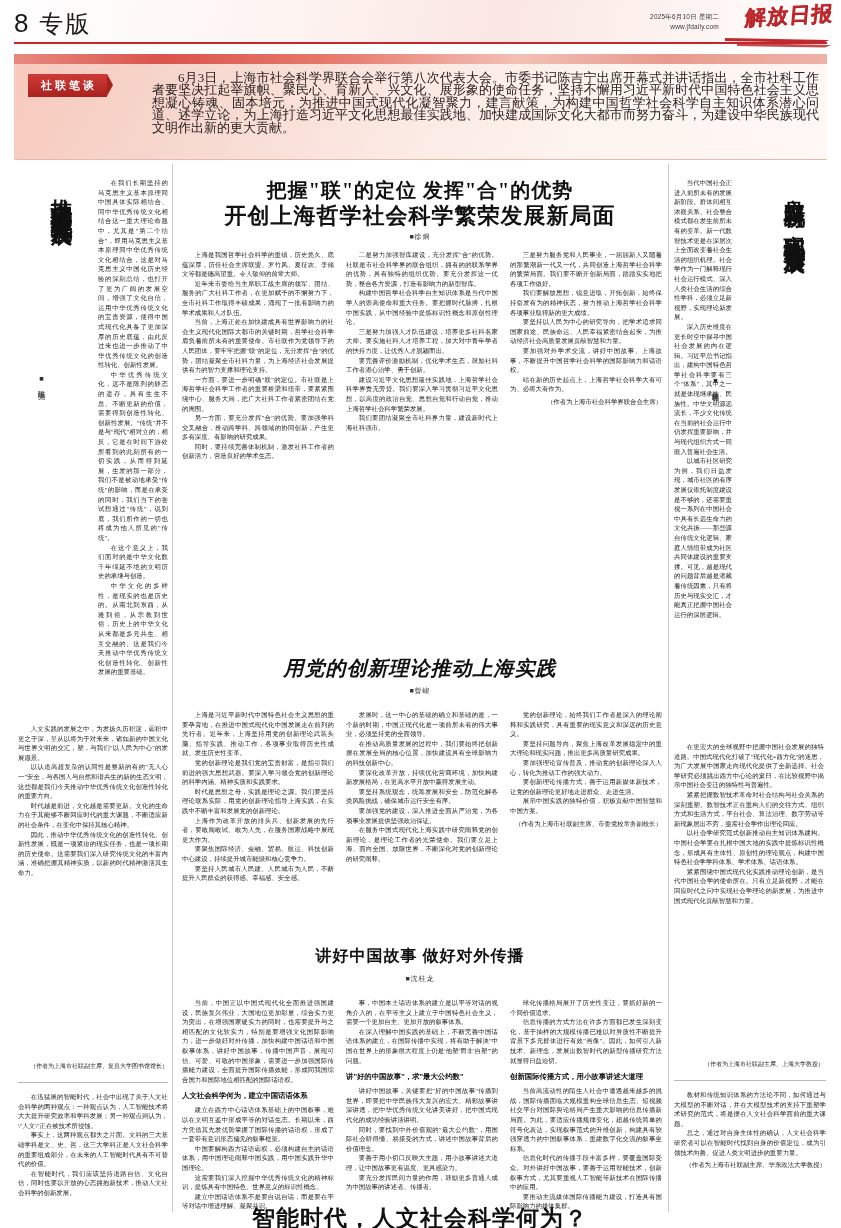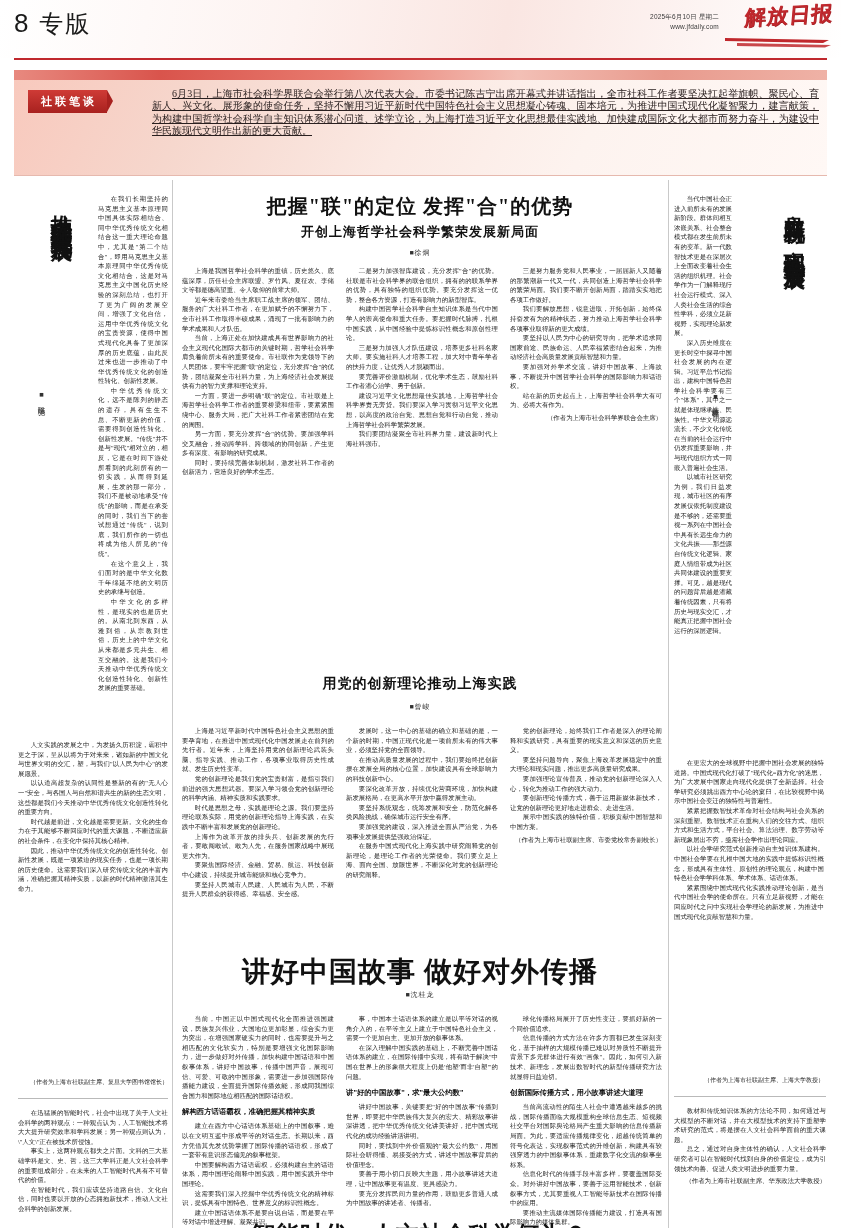--- a/index.html
+++ b/index.html
@@ -9,21 +9,21 @@
     background: #ffffff;
     font-family: "Liberation Serif", "DejaVu Serif", serif;
     color: #1a1a1a;
     overflow: hidden;
     position: relative;
   }
 
   
   .masthead {
     position: relative;
-    height: 58px;
+    height: 42px;
     background: linear-gradient(100deg,#ffffff 0%,#fdf3f1 35%,#fae6e2 60%,#ffffff 100%);
     padding: 0 14px;
   }
   .page-no {
     position:absolute; left: 14px; top: 8px;
     font-size: 24px; letter-spacing: 2px;
     font-family: "Liberation Sans", sans-serif;
     color:#1a1a1a; font-weight:400;
   }
   .page-no .num { font-size: 26px; }
@@ -68,23 +68,22 @@
     font-weight:700; font-size:11px; letter-spacing:3px;
     padding: 4px 10px 4px 13px;
   }
   .hero-badge::after{
     content:""; position:absolute; right:-6px; top:0;
     border-left:6px solid #a8211f; border-top:11px solid transparent;
     border-bottom:11px solid transparent;
   }
   .hero-text {
     position:absolute; left:138px; right:8px; top:8px;
-    font-size: 10px; line-height: 12.4px; color:#2a2020;
+    font-size: 13px; line-height: 12.4px; color:#2a2020;
     text-align: justify;
-    text-decoration: underline;
   }
   .hero-text p { margin:0 0 2px 0; text-indent: 2em; }
 
   
   .page-body {
     position:relative;
     margin: 4px 14px 0 14px;
     height: 1048px;
   }
 
@@ -230,21 +229,21 @@
   <div class="hr-thin" style="left:660px; top:916px; width:152px;"></div>
 
   <div class="col" style="left:660px; top:926px; width:152px; height:122px;">
     <p>教材和传统知识体系的方法论不同，如何通过与大模型的不断对话，并在大模型技术的支持下重塑学术研究的范式，将是摆在人文社会科学面前的重大课题。</p>
     <p>总之，通过对自身主体性的确认，人文社会科学研究者可以在智能时代找到自身的价值定位，成为引领技术向善、促进人类文明进步的重要力量。</p>
     <p class="sig noind" style="text-align:right;">（作者为上海市社联副主席、华东政法大学教授）</p>
   </div>
 
   <div class="art-head" style="left:158px; top:14px; width:496px;">
     <div class="h1" style="font-size:20px; line-height:25px;">把握"联"的定位  发挥"合"的优势</div>
-    <div class="h1" style="font-size:13px; line-height:25px;">开创上海哲学社会科学繁荣发展新局面</div>
+    <div class="h1" style="font-size:22px; line-height:25px;">开创上海哲学社会科学繁荣发展新局面</div>
     <div class="byline">■徐炯</div>
   </div>
 
   <div class="col" style="left:168px; top:86px; width:152px; height:390px;">
     <p>上海是我国哲学社会科学的重镇，历史悠久、底蕴深厚，历任社会主席联盟、罗竹风、夏征农、李储文等都是德高望重、令人敬仰的前辈大师。</p>
     <p>近年来市委给当主席职工战主席的领军、团结、服务的广大社科工作者，在更加赋予的不懈努力下，全市社科工作取得丰硕成果，涌现了一批有影响力的学术成果和人才队伍。</p>
     <p>当前，上海正处在加快建成具有世界影响力的社会主义现代化国际大都市的关键时期，哲学社会科学肩负着前所未有的重要使命。市社联作为党领导下的人民团体，要牢牢把握"联"的定位，充分发挥"合"的优势，团结凝聚全市社科力量，为上海经济社会发展提供有力的智力支撑和理论支持。</p>
     <p>一方面，要进一步明确"联"的定位。市社联是上海哲学社会科学工作者的重要桥梁和纽带，要紧紧围绕中心、服务大局，把广大社科工作者紧密团结在党的周围。</p>
     <p>另一方面，要充分发挥"合"的优势。要加强学科交叉融合，推动跨学科、跨领域的协同创新，产生更多有深度、有影响的研究成果。</p>
     <p>同时，要持续完善体制机制，激发社科工作者的创新活力，营造良好的学术生态。</p>
@@ -260,21 +259,21 @@
   <div class="col" style="left:496px; top:86px; width:152px; height:390px;">
     <p>三是努力服务党和人民事业，一届届新人又随着的那繁潮新一代又一代，共同创造上海哲学社会科学的繁荣局面。我们要不断开创新局面，踏踏实实地把各项工作做好。</p>
     <p>我们要解放思想，锐意进取，开拓创新，始终保持奋发有为的精神状态，努力推动上海哲学社会科学各项事业取得新的更大成绩。</p>
     <p>要坚持以人民为中心的研究导向，把学术追求同国家前途、民族命运、人民幸福紧密结合起来，为推动经济社会高质量发展贡献智慧和力量。</p>
     <p>要加强对外学术交流，讲好中国故事、上海故事，不断提升中国哲学社会科学的国际影响力和话语权。</p>
     <p>站在新的历史起点上，上海哲学社会科学大有可为、必将大有作为。</p>
     <p class="sig noind" style="text-align:right;">（作者为上海市社会科学界联合会主席）</p>
   </div>
 
   <div class="art-head" style="left:158px; top:490px; width:496px;">
-    <div class="h1" style="font-size:14px; line-height:28px;">用党的创新理论推动上海实践</div>
+    <div class="h1" style="font-size:20px; line-height:28px;font-style:italic;">用党的创新理论推动上海实践</div>
     <div class="byline">■曾峻</div>
   </div>
 
   <div class="col" style="left:168px; top:546px; width:152px; height:220px;">
     <p>上海是习近平新时代中国特色社会主义思想的重要孕育地，在推进中国式现代化中国发展走在前列的先行者。近年来，上海坚持用党的创新理论武装头脑、指导实践、推动工作，各项事业取得历史性成就、发生历史性变革。</p>
     <p>党的创新理论是我们党的宝贵财富，是指引我们前进的强大思想武器。要深入学习领会党的创新理论的科学内涵、精神实质和实践要求。</p>
     <p>时代是思想之母，实践是理论之源。我们要坚持理论联系实际，用党的创新理论指导上海实践，在实践中不断丰富和发展党的创新理论。</p>
     <p>上海作为改革开放的排头兵、创新发展的先行者，要敢闯敢试、敢为人先，在服务国家战略中展现更大作为。</p>
     <p>要聚焦国际经济、金融、贸易、航运、科技创新中心建设，持续提升城市能级和核心竞争力。</p>
     <p>要坚持人民城市人民建、人民城市为人民，不断提升人民群众的获得感、幸福感、安全感。</p>
@@ -290,27 +289,27 @@
   <div class="col" style="left:496px; top:546px; width:152px; height:220px;">
     <p>党的创新理论，始终我们工作者是深入的理论阐释和实践研究，具有重要的现实意义和深远的历史意义。</p>
     <p>要坚持问题导向，聚焦上海改革发展稳定中的重大理论和现实问题，推出更多高质量研究成果。</p>
     <p>要加强理论宣传普及，推动党的创新理论深入人心，转化为推动工作的强大动力。</p>
     <p>要创新理论传播方式，善于运用新媒体新技术，让党的创新理论更好地走进群众、走进生活。</p>
     <p>展示中国实践的独特价值，积极贡献中国智慧和中国方案。</p>
     <p class="sig noind" style="text-align:right;">（作者为上海市社联副主席、市委党校常务副校长）</p>
   </div>
 
   <div class="art-head" style="left:158px; top:778px; width:496px;">
-    <div class="h1" style="font-size:28px; line-height:28px;">讲好中国故事  做好对外传播</div>
+    <div class="h1" style="font-size:16px; line-height:28px;">讲好中国故事  做好对外传播</div>
     <div class="byline">■沈桂龙</div>
   </div>
 
   <div class="col" style="left:168px; top:834px; width:152px; height:212px;">
     <p>当前，中国正以中国式现代化全面推进强国建设，民族复兴伟业，大国地位更加彰显，综合实力更为突出，在增强国家硬实力的同时，也需要提升与之相匹配的文化软实力，特别是要增强文化国际影响力，进一步做好对外传播，加快构建中国话语和中国叙事体系，讲好中国故事，传播中国声音，展现可信、可爱、可敬的中国形象，需要进一步加强国际传播能力建设，全面提升国际传播效能，形成同我国综合国力和国际地位相匹配的国际话语权。</p>
-    <p class="sub">解构西方话语霸权，准确把握其精神实质</p>
+    <p class="sub">人文社会科学何为，建立中国话语体系</p>
     <p>建立在西方中心话语体系基础上的中国叙事，难以在文明互鉴中形成平等的对话生态。长期以来，西方凭借其先发优势掌握了国际传播的话语权，形成了一套带有意识形态偏见的叙事框架。</p>
     <p>中国要解构西方话语霸权，必须构建自主的话语体系，用中国理论阐释中国实践，用中国实践升华中国理论。</p>
     <p>这需要我们深入挖掘中华优秀传统文化的精神标识，提炼具有中国特色、世界意义的标识性概念。</p>
     <p>建立中国话语体系不是要自说自话，而是要在平等对话中增进理解、凝聚共识。</p>
   </div>
   <div class="col" style="left:332px; top:834px; width:152px; height:212px;">
     <p>事，中国本土话语体系的建立是以平等对话的视角介入的，在平等主义上建立于中国特色社会主义，需要一个更加自主、更加开放的叙事体系。</p>
     <p>在深入理解中国实践的基础上，不断完善中国话语体系的建立，在国际传播中实现，将有助于解决"中国在世界上的形象很大程度上仍是'他塑'而非'自塑'"的问题。</p>
     <p class="sub">讲"好的中国故事"，求"最大公约数"</p>
     <p>讲好中国故事，关键要把"好的中国故事"传播到世界，即要把中华民族伟大复兴的宏大、精彩故事讲深讲透，把中华优秀传统文化讲美讲好，把中国式现代化的成功经验讲活讲明。</p>

